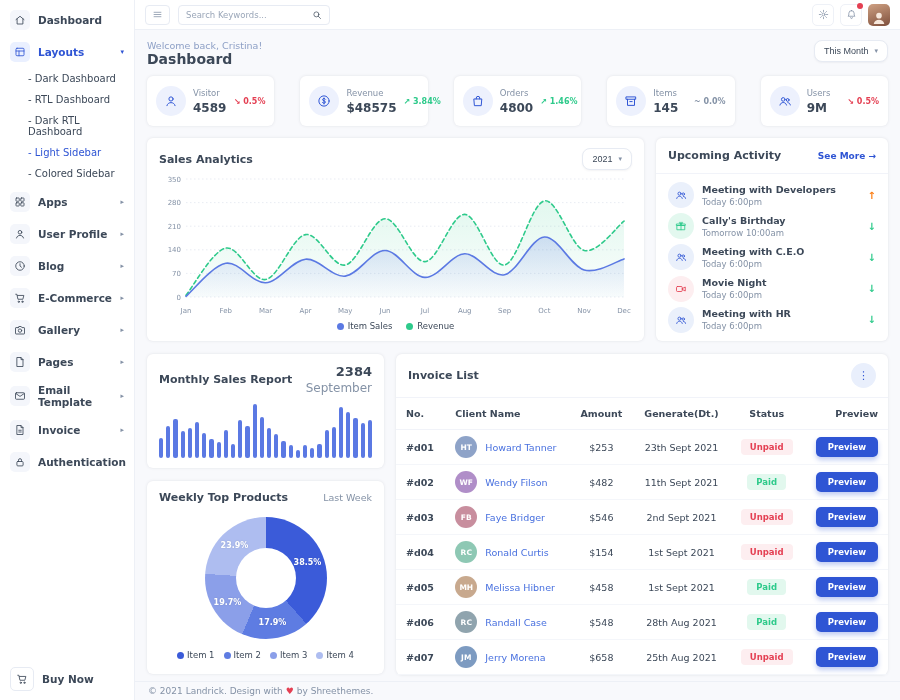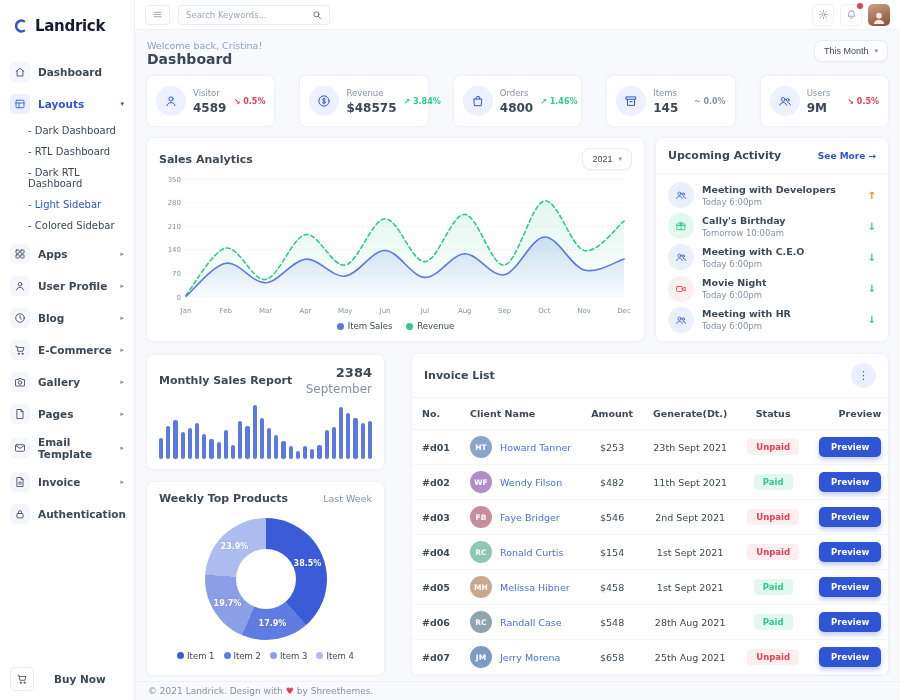--- a/index.html
+++ b/index.html
@@ -17,21 +17,21 @@
   .menu-item{display:flex;align-items:center;gap:8px;padding:6px 10px;font-size:10.5px;font-weight:600;color:#3c4858;cursor:pointer}
   .menu-item .ibox{width:20px;height:20px;min-width:20px;border-radius:5px;background:#f4f6fb;display:flex;align-items:center;justify-content:center;color:#3c4858}
   .menu-item .ibox svg{width:12px;height:12px}
   .menu-item .m-arrow{margin-left:auto;font-size:7px;color:#8492a6}
   .menu-item.active{color:#2f55d4}
   .menu-item.active .ibox{background:#eaf0ff;color:#2f55d4}
   .menu-item.active .m-arrow{color:#2f55d4}
   .submenu{padding:0 0 2px 0}
   .sub-item{padding:5px 10px 5px 28px;font-size:10px;color:#3c4858;cursor:pointer}
   .sub-item.active{color:#2f55d4}
-  .buy-now{padding:9px 10px;display:flex;align-items:center;gap:20px;font-size:10.5px;color:#3c4858;font-weight:600;cursor:pointer}
+  .buy-now{padding:9px 10px;display:flex;align-items:center;gap:8px;font-size:10.5px;color:#3c4858;font-weight:600;cursor:pointer}
   .buy-now .bbox{width:24px;height:24px;border:1px solid #e7ebf3;border-radius:5px;display:flex;align-items:center;justify-content:center;color:#3c4858}
   .buy-now .bbox svg{width:12px;height:12px}
 
   
   .main{flex:1;display:flex;flex-direction:column;min-width:0}
   .topbar{height:30px;background:#fff;border-bottom:1px solid #edf0f6;display:flex;align-items:center;padding:0 10px;gap:8px}
   .hamburger{width:25px;height:20px;border:1px solid #e7ebf3;border-radius:4px;background:#fff;display:flex;align-items:center;justify-content:center;color:#8492a6;cursor:pointer}
   .hamburger svg{width:11px;height:11px}
   .search-box{width:152px;height:20px;border:1px solid #e7ebf3;border-radius:4px;display:flex;align-items:center;padding:0 7px;gap:4px;background:#fff}
   .search-box input{border:none;outline:none;flex:1;font-size:8.5px;color:#3c4858;font-family:inherit;background:transparent;min-width:0}
@@ -78,21 +78,21 @@
   .act-icon{width:26px;height:26px;min-width:26px;border-radius:50%;display:flex;align-items:center;justify-content:center}
   .act-icon svg{width:12px;height:12px}
   .act-blue{background:#eaf0fb;color:#2f55d4}
   .act-green{background:#e3f8ef;color:#2eca8b}
   .act-red{background:#fdeef0;color:#e43f52}
   .act-title{font-size:9.5px;font-weight:600;color:#3c4858}
   .act-sub{font-size:8.5px;color:#8492a6;margin-top:2px}
   .act-arrow{margin-left:auto;font-size:10px;font-weight:bold}
   .arr-up{color:#fd7e14}.arr-down{color:#2eca8b}
 
-  .row3{display:flex;gap:28px;align-items:center}
+  .row3{display:flex;gap:12px;align-items:flex-start}
   .left-col{width:237px;min-width:237px;display:flex;flex-direction:column;gap:13px}
   .monthly-panel{padding:10px 12px}
   .monthly-value{font-size:13px;font-weight:bold;color:#3c4858;text-align:right}
   .monthly-period{font-size:12px;color:#8492a6;text-align:right;margin-top:2px}
   .bars{display:flex;align-items:flex-end;gap:3px;height:54px;margin-top:9px}
   .bar{flex:1;background:#5b79e3;border-radius:2px}
   .weekly-panel{padding:10px 12px;flex:1}
   .muted-link{font-size:9.5px;color:#8492a6}
   .donut-wrap{position:relative;width:122px;height:122px;margin:13px auto 11px}
   .donut{width:100%;height:100%;border-radius:50%}
@@ -119,26 +119,20 @@
 
   .footer{height:19px;border-top:1px solid #edf0f6;background:#f8f9fc;display:flex;align-items:center;padding:0 13px;font-size:9px;color:#8492a6;gap:3px}
   .heart{color:#e43f52}
 </style>
 </head>
 <body>
 
 <div class="app">
 
   <aside class="sidebar">
-    <div class="logo-row">
-      <svg viewBox="0 0 24 24" width="18" height="18">
-          <path d="M16 5.6A7.2 7.2 0 1 0 16 18.4" stroke="#2f55d4" stroke-width="3.2" fill="none" stroke-linecap="round"></path>
-        </svg>
-      <span class="logo-text">Landrick</span>
-    </div>
     <nav class="menu" id="menu">
         <div class="menu-item">
     <span class="ibox">
             <svg class="ic" viewBox="0 0 24 24">
               <path d="M4 11.2 12 4.5l8 6.7"></path>
               <path d="M6.2 9.8V20h11.6V9.8"></path>
             </svg>
           </span>
     <span>Dashboard</span>
 

